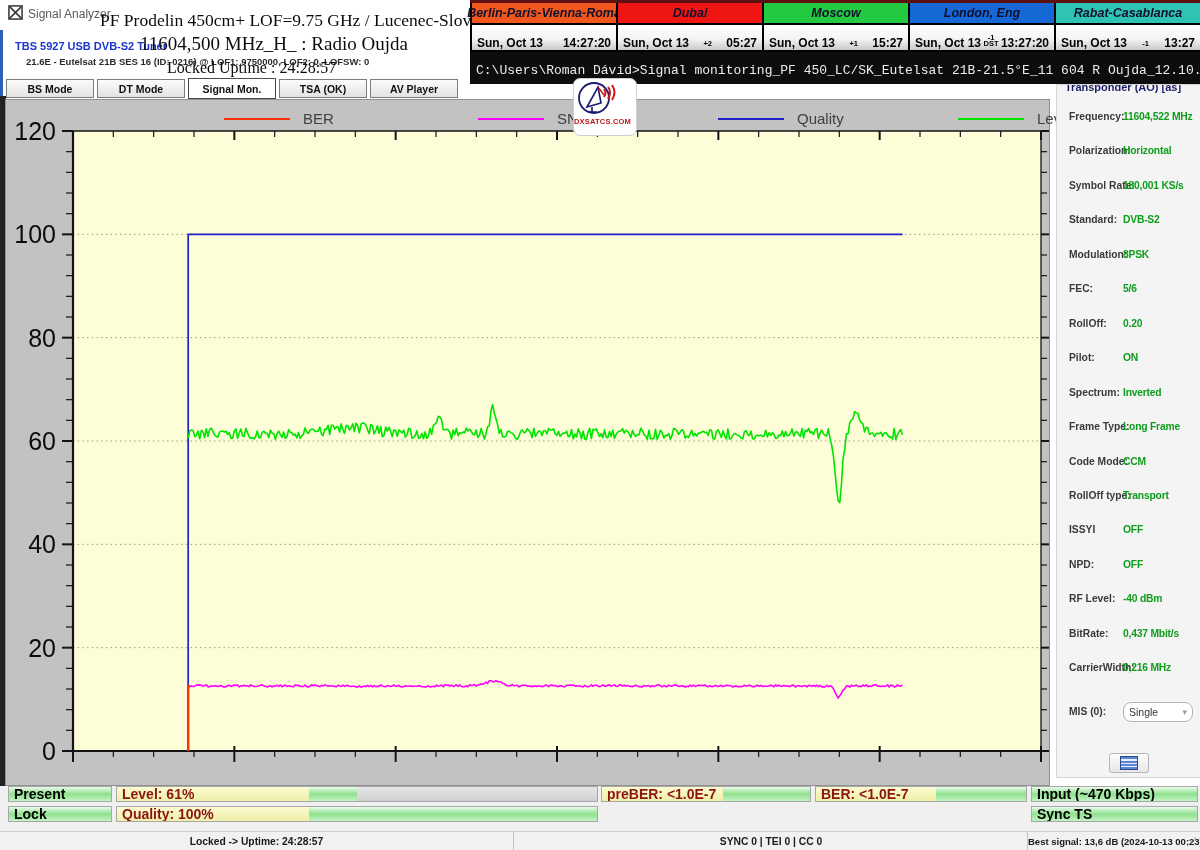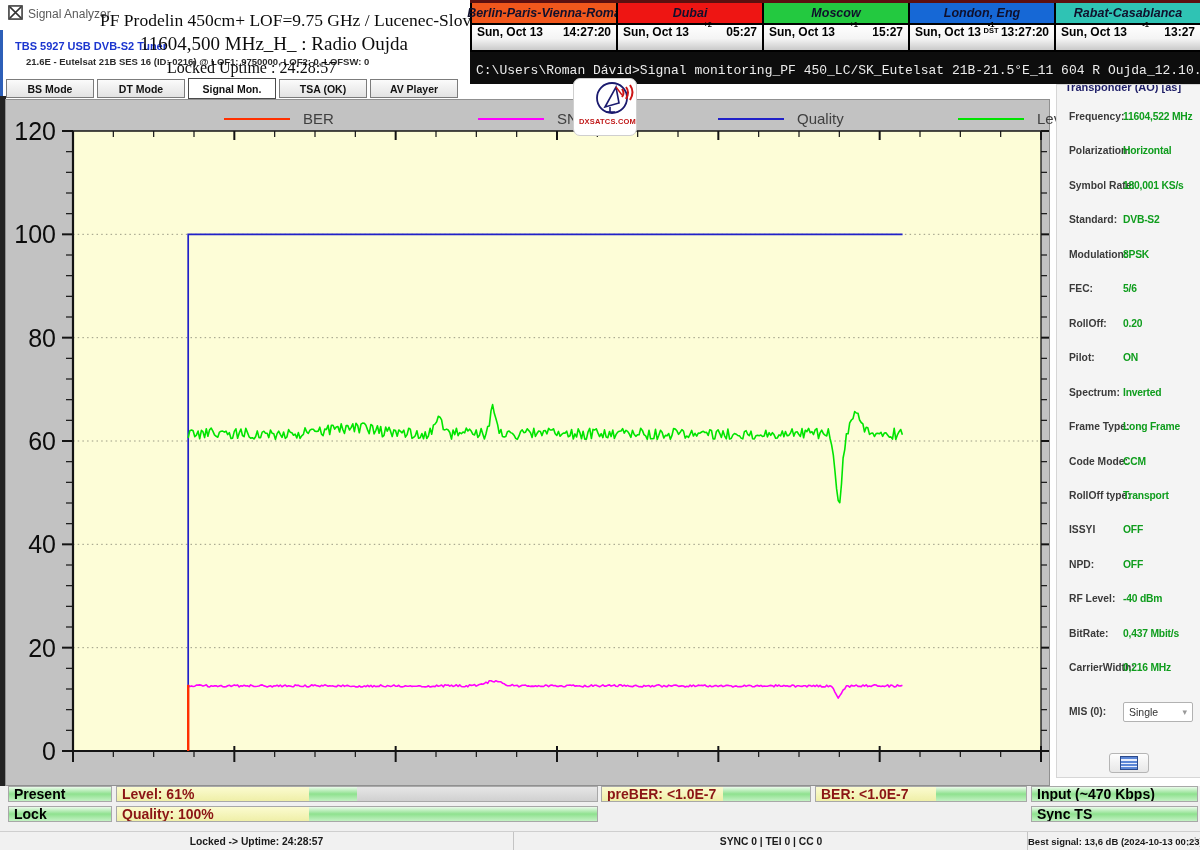--- a/index.html
+++ b/index.html
@@ -18,21 +18,21 @@
   .blue-edge{left:0;top:30px;width:3px;height:66px;background:#2d5fb8;}
   .dark-edge{left:0;top:96px;width:6px;height:690px;background:#222;}
 
   
   .console{left:470px;top:0;width:730px;height:84px;background:#0d0d0d;}
   .clock-table{display:flex;height:47px;border-top:3px solid #5c1010;border-bottom:2px solid #000;background:#000;}
   .clock{flex:1;display:flex;flex-direction:column;border-left:2px solid #000;min-width:0;}
   .clock-head{height:20px;display:flex;align-items:center;justify-content:center;
     font-size:12.5px;font-weight:bold;font-style:italic;color:#10102c;border-bottom:2px solid #000;white-space:nowrap;}
   .clock-time{flex:1;background:linear-gradient(180deg,#ffffff 0%,#f4f4f4 55%,#cacaca 100%);
-    display:flex;align-items:flex-start;justify-content:space-between;padding:0 5px;
+    display:flex;align-items:flex-end;justify-content:space-between;padding:0 5px;
     font-size:12px;font-weight:bold;color:#000;white-space:nowrap;}
   .clock-offset{display:flex;flex-direction:column;align-items:center;font-size:7.5px;line-height:6px;
     font-weight:bold;transform:translateY(-3px);}
   .console-line{color:#ececec;font-family:"Liberation Mono","DejaVu Sans Mono",monospace;
     font-size:13px;padding:11px 0 0 6px;white-space:pre;}
 
   
   .tab-bar{left:6px;top:79px;display:flex;gap:3px;}
   .tab{width:88px;height:19px;display:flex;align-items:center;justify-content:center;
     background:linear-gradient(#fbfbfb,#e3e3e3);border:1px solid #7c7c7c;
@@ -42,32 +42,32 @@
   
   .chart-panel{left:5px;top:99px;width:1045px;height:687px;background:#c2c2c2;border:1px solid #909090;box-sizing:border-box;}
   .legend-item{position:absolute;top:10px;display:flex;align-items:center;font-size:15px;color:#404040;}
   .legend-item:nth-child(1){left:218px;} .legend-item:nth-child(2){left:472px;}
   .legend-item:nth-child(3){left:712px;} .legend-item:nth-child(4){left:952px;}
   .legend-swatch{width:66px;height:2px;margin-right:13px;}
   #chart-svg{position:absolute;left:0;top:0;}
 
   
   .logo{left:573px;top:78px;width:62px;height:56px;background:#fff;border:1px solid #cfcfcf;border-radius:7px;
-    display:flex;flex-direction:column;align-items:flex-end;z-index:5;}
+    display:flex;flex-direction:column;align-items:flex-start;z-index:5;}
   .logo-text{font-size:7.5px;font-weight:bold;color:#c01818;letter-spacing:0.2px;margin-top:-2px;}
 
   
   .right-panel{left:1056px;top:84px;width:154px;height:694px;background:#f4f4f4;border:1px solid #d6d6d6;
     box-sizing:border-box;overflow:hidden;}
   .rp-header{margin-top:-4px;padding-left:8px;font-size:11px;font-weight:bold;color:#1d1d66;white-space:nowrap;}
   .rp-row{position:absolute;left:0;width:100%;height:14px;}
   .rp-label{position:absolute;left:12px;font-size:10.3px;font-weight:bold;color:#3a3a3a;white-space:nowrap;}
   .rp-value{position:absolute;left:66px;font-size:10.3px;font-weight:bold;color:#0f9d1d;white-space:nowrap;letter-spacing:-0.2px;}
   .mis-select{position:absolute;left:66px;top:617px;width:70px;height:20px;background:#fff;border:1px solid #b2b2b2;
-    border-radius:2px;display:flex;align-items:center;padding:0 5px;font-size:10.5px;color:#333;box-sizing:border-box;cursor:pointer;}
+    border-radius:8px;display:flex;align-items:center;padding:0 5px;font-size:10.5px;color:#333;box-sizing:border-box;cursor:pointer;}
   .mis-chevron{margin-left:auto;color:#999;font-size:9px;}
   .rp-button{position:absolute;left:52px;top:668px;width:38px;height:18px;background:linear-gradient(#fdfdfd,#e7e7e7);
     border:1px solid #b5b5b5;border-radius:3px;display:flex;align-items:center;justify-content:center;cursor:pointer;}
   .srv-icon{width:16px;height:12px;border:1px solid #2c4a8a;
     background:repeating-linear-gradient(180deg,#5b86d6 0 2px,#e8eefc 2px 3.5px);}
 
   
   .bars-area{left:0;top:786px;width:1200px;height:64px;background:#f0f0f0;}
   .bar{position:absolute;height:16px;border:1px solid #a8a8a8;box-sizing:border-box;display:flex;overflow:hidden;background:#fde047;}
   .bar .lbl{position:absolute;left:5px;top:0;line-height:14px;font-size:14px;font-weight:bold;color:#000;white-space:nowrap;}

